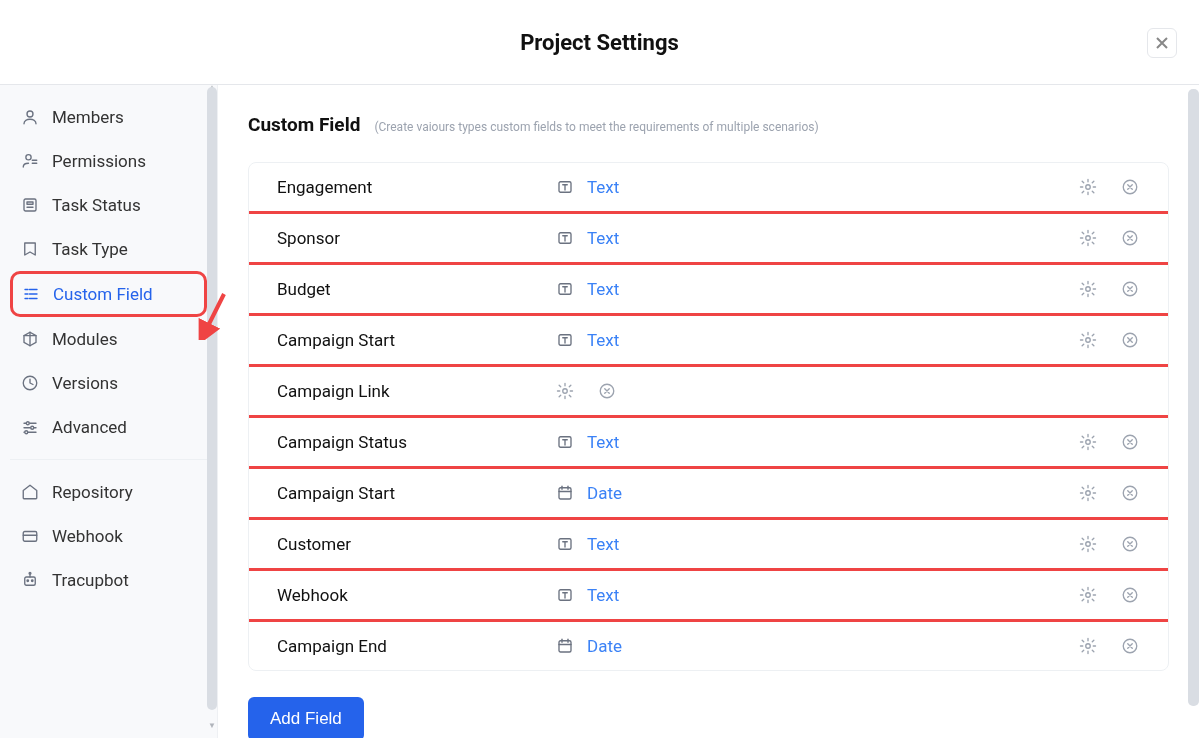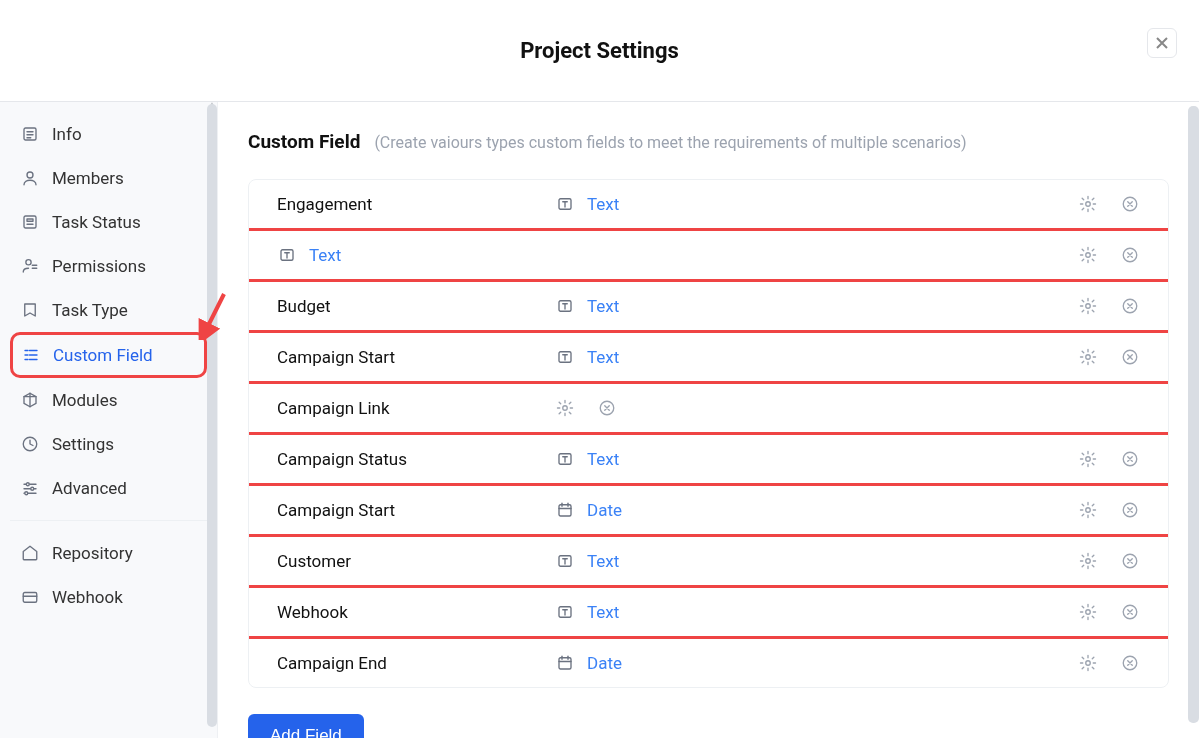--- a/index.html
+++ b/index.html
@@ -9,21 +9,21 @@
     background: #fff;
     color: #333;
     width: 1199px;
     height: 738px;
     overflow: hidden;
     position: relative;
   }
 
   
   .header {
-    height: 102px;
+    height: 85px;
     border-bottom: 1px solid #e5e7eb;
     display: flex;
     align-items: center;
     justify-content: center;
     position: relative;
     background: #fff;
   }
   .header-title {
     font-size: 22px;
     font-weight: 700;
@@ -135,21 +135,21 @@
     align-items: baseline;
     gap: 14px;
     margin-bottom: 26px;
   }
   .main-title {
     font-size: 19px;
     font-weight: 700;
     color: #111;
   }
   .main-desc {
-    font-size: 16px;
+    font-size: 12px;
     color: #9ca3af;
   }
 
   .field-list {
     border: 1px solid #edf0f3;
     border-radius: 8px;
     overflow: hidden;
   }
   .field-row {
     display: flex;
@@ -215,61 +215,50 @@
   <div class="sidebar-wrap">
     <div class="sidebar-arrow-up">▲</div>
     <div class="sidebar-scroll-thumb"></div>
     <div class="sidebar-arrow-down">▼</div>
 
     <div class="sidebar">
       <div id="sidebar-group-1">
           <div class="side-item">
             <span class="icon-box">
               <svg width="18" height="18" viewBox="0 0 24 24" fill="none" stroke="currentColor" stroke-width="1.8" stroke-linecap="round" stroke-linejoin="round">
-                <rect x="4" y="4" width="16" height="16" rx="2"></rect>
-                <line x1="8" y1="9" x2="16" y2="9"></line>
-                <line x1="8" y1="13" x2="16" y2="13"></line>
-                <line x1="8" y1="17" x2="13" y2="17"></line>
-              </svg>
-            </span>
-            <span>Info</span>
-          </div>
-          <div class="side-item">
-            <span class="icon-box">
-              <svg width="18" height="18" viewBox="0 0 24 24" fill="none" stroke="currentColor" stroke-width="1.8" stroke-linecap="round" stroke-linejoin="round">
                 <circle cx="12" cy="8" r="4"></circle>
                 <path d="M4 21c0-4 4-6 8-6s8 2 8 6"></path>
               </svg>
             </span>
             <span>Members</span>
-          </div>
-          <div class="side-item">
-            <span class="icon-box">
-              <svg width="18" height="18" viewBox="0 0 24 24" fill="none" stroke="currentColor" stroke-width="1.8" stroke-linecap="round" stroke-linejoin="round">
-                <rect x="4" y="4" width="16" height="16" rx="2"></rect>
-                <rect x="8" y="8" width="8" height="3"></rect>
-                <line x1="8" y1="15" x2="16" y2="15"></line>
-              </svg>
-            </span>
-            <span>Task Status</span>
           </div>
           <div class="side-item">
             <span class="icon-box">
               <svg width="18" height="18" viewBox="0 0 24 24" fill="none" stroke="currentColor" stroke-width="1.8" stroke-linecap="round" stroke-linejoin="round">
                 <circle cx="10" cy="7" r="3.5"></circle>
                 <path d="M3 20c0-3.5 3.5-5 7-5"></path>
                 <line x1="15" y1="11" x2="21" y2="11"></line>
                 <line x1="15" y1="15" x2="21" y2="15"></line>
               </svg>
             </span>
             <span>Permissions</span>
           </div>
           <div class="side-item">
             <span class="icon-box">
               <svg width="18" height="18" viewBox="0 0 24 24" fill="none" stroke="currentColor" stroke-width="1.8" stroke-linecap="round" stroke-linejoin="round">
+                <rect x="4" y="4" width="16" height="16" rx="2"></rect>
+                <rect x="8" y="8" width="8" height="3"></rect>
+                <line x1="8" y1="15" x2="16" y2="15"></line>
+              </svg>
+            </span>
+            <span>Task Status</span>
+          </div>
+          <div class="side-item">
+            <span class="icon-box">
+              <svg width="18" height="18" viewBox="0 0 24 24" fill="none" stroke="currentColor" stroke-width="1.8" stroke-linecap="round" stroke-linejoin="round">
                 <path d="M5 4h14v16l-7-4-7 4V4z"></path>
               </svg>
             </span>
             <span>Task Type</span>
           </div>
           <div class="side-item active">
             <span class="icon-box">
               <svg width="18" height="18" viewBox="0 0 24 24" fill="none" stroke="currentColor" stroke-width="1.8" stroke-linecap="round" stroke-linejoin="round">
                 <path d="M4 6h4M4 12h4M4 18h4"></path>
                 <path d="M10 6h10M10 12h10M10 18h10"></path>
@@ -286,21 +275,21 @@
             </span>
             <span>Modules</span>
           </div>
           <div class="side-item">
             <span class="icon-box">
               <svg width="18" height="18" viewBox="0 0 24 24" fill="none" stroke="currentColor" stroke-width="1.8" stroke-linecap="round" stroke-linejoin="round">
                 <circle cx="12" cy="12" r="9"></circle>
                 <polyline points="12 7 12 12 16 14"></polyline>
               </svg>
             </span>
-            <span>Settings</span>
+            <span>Versions</span>
           </div>
           <div class="side-item">
             <span class="icon-box">
               <svg width="18" height="18" viewBox="0 0 24 24" fill="none" stroke="currentColor" stroke-width="1.8" stroke-linecap="round" stroke-linejoin="round">
                 <line x1="4" y1="7" x2="20" y2="7"></line>
                 <circle cx="9" cy="7" r="2" fill="#fff"></circle>
                 <line x1="4" y1="13" x2="20" y2="13"></line>
                 <circle cx="15" cy="13" r="2" fill="#fff"></circle>
                 <line x1="4" y1="19" x2="20" y2="19"></line>
                 <circle cx="7" cy="19" r="2" fill="#fff"></circle>
@@ -321,20 +310,32 @@
           </div>
           <div class="side-item">
             <span class="icon-box">
               <svg width="18" height="18" viewBox="0 0 24 24" fill="none" stroke="currentColor" stroke-width="1.8" stroke-linecap="round" stroke-linejoin="round">
                 <rect x="3" y="6" width="18" height="13" rx="2"></rect>
                 <line x1="3" y1="11" x2="21" y2="11"></line>
               </svg>
             </span>
             <span>Webhook</span>
           </div>
+          <div class="side-item">
+            <span class="icon-box">
+              <svg width="18" height="18" viewBox="0 0 24 24" fill="none" stroke="currentColor" stroke-width="1.8" stroke-linecap="round" stroke-linejoin="round">
+                <rect x="5" y="8" width="14" height="11" rx="2"></rect>
+                <line x1="12" y1="4" x2="12" y2="8"></line>
+                <circle cx="12" cy="3" r="1.2"></circle>
+                <circle cx="9" cy="13" r="1"></circle>
+                <circle cx="15" cy="13" r="1"></circle>
+              </svg>
+            </span>
+            <span>Tracupbot</span>
+          </div>
         </div>
     </div>
   </div>
 
   <div class="main">
     <div class="main-scroll-thumb"></div>
 
     <div class="main-header">
       <span class="main-title">Custom Field</span>
       <span class="main-desc">(Create vaiours types custom fields to meet the requirements of multiple scenarios)</span>
@@ -365,20 +366,21 @@
               <span>
                 <svg width="18" height="18" viewBox="0 0 24 24" fill="none" stroke="currentColor" stroke-width="1.8" stroke-linecap="round" stroke-linejoin="round">
                   <circle cx="12" cy="12" r="9"></circle>
                   <path d="M9 9l6 6M15 9l-6 6"></path>
                 </svg>
               </span>
             </span>
           </div>
         </div>
         <div class="field-row">
+          <div class="field-name">Sponsor</div>
           <div class="field-type">
             <span class="type-icon">
               <svg width="18" height="18" viewBox="0 0 24 24" fill="none" stroke="currentColor" stroke-width="1.8" stroke-linecap="round" stroke-linejoin="round">
                 <rect x="4" y="5" width="16" height="14" rx="2"></rect>
                 <path d="M9 9h6M12 9v7"></path>
               </svg>
             </span>
             <span>Text</span>
           </div>
           <div class="field-actions">

